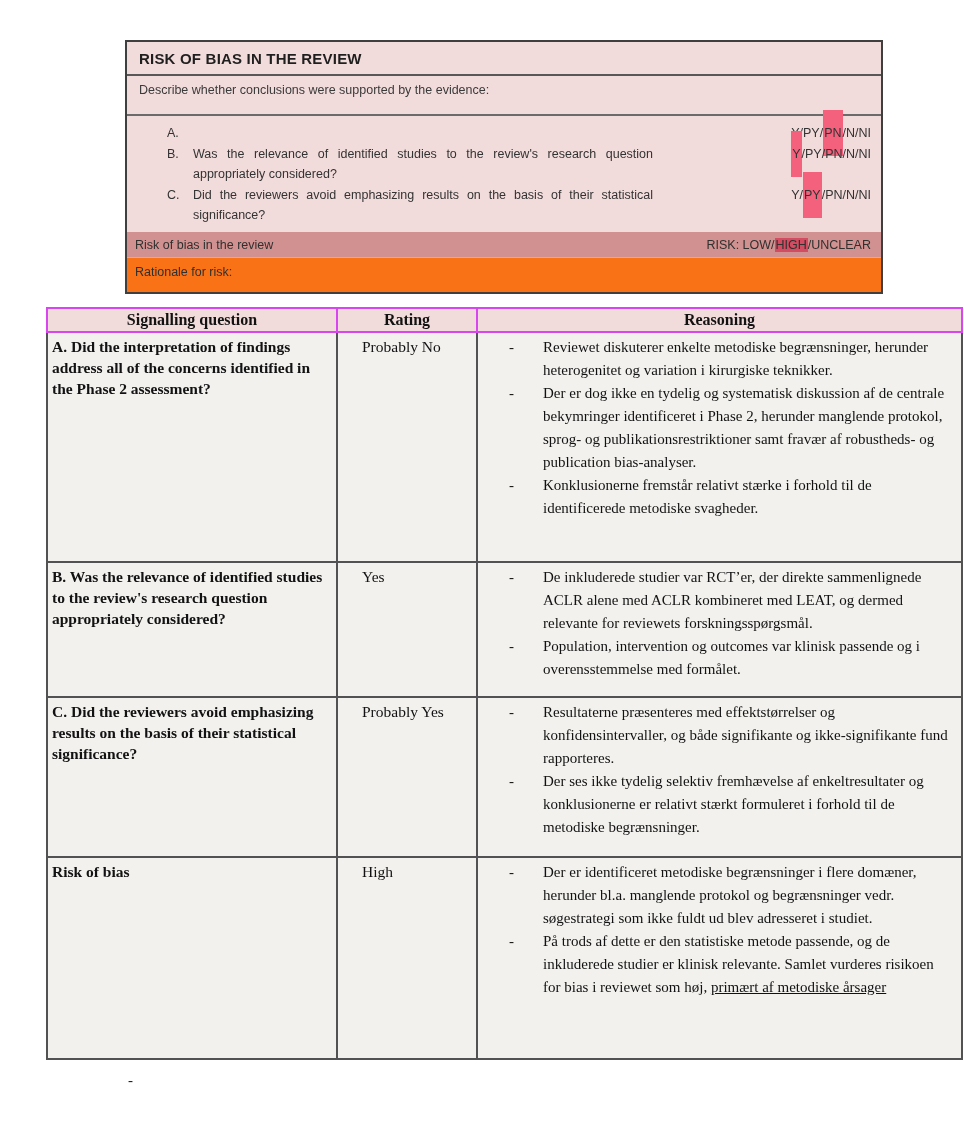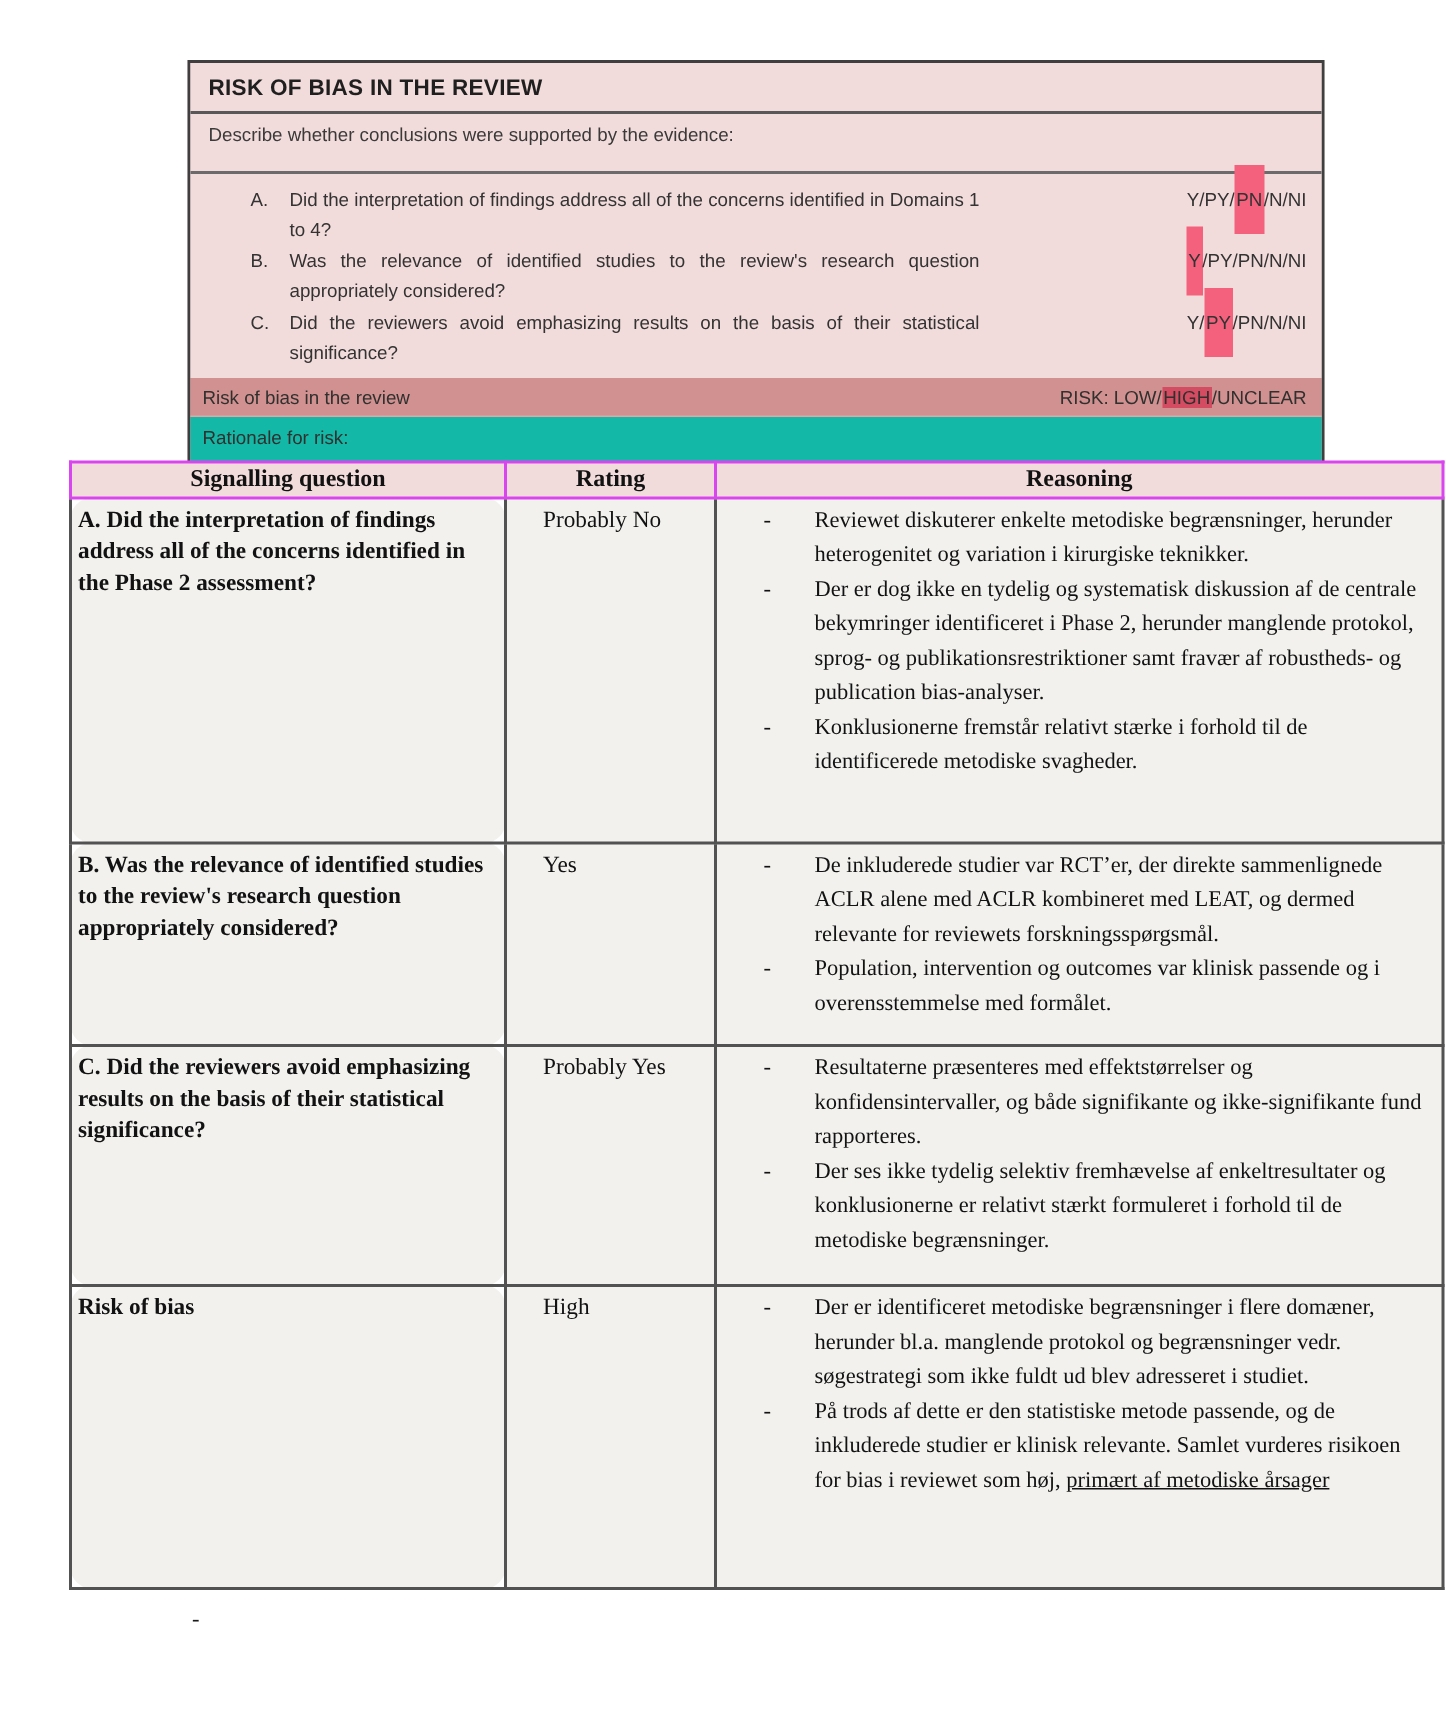--- a/index.html
+++ b/index.html
@@ -28,39 +28,39 @@
   .rob-q-text  { flex:0 0 460px; text-align:justify; }
   .rob-q-ans   { flex:1; text-align:right; padding-right:10px; white-space:nowrap; }
   .hl-bright { background:#f4617c; padding:16px 1px; }
   .hl-dark   { background:#d44c61; padding:0 1px; }
   .rob-risk {
     background:#d09190; display:flex; justify-content:space-between; align-items:center;
     font-size:12.5px; color:#30302f; padding:6px 10px 5px 8px;
     border-bottom:1px solid #dda9a7;
   }
   .rob-risk-value { white-space:nowrap; }
-  .rob-rationale { background:#14b8a6; font-size:12.5px; color:#30302f; padding:7px 8px 13px; }
+  .rob-rationale { background:#f97316; font-size:12.5px; color:#30302f; padding:7px 8px 13px; }
 
   
   .review-table {
     position:absolute; left:24px; top:307px; width:915px;
     border-collapse:collapse; table-layout:fixed;
     font-family:"Liberation Serif", serif; color:#121212;
   }
   .review-table col.c1 { width:290px; }
   .review-table col.c2 { width:140px; }
   .review-table col.c3 { width:485px; }
   .review-table th {
     background:#f2dcdb; border:2px solid #d946ef;
     font-size:16px; font-weight:bold; text-align:center; padding:2px 4px; height:22px;
   }
   .review-table td {
     background:#f2f1ee; border:2px solid #525252; vertical-align:top;
   }
-  td.cell-question { font-weight:bold; font-size:15.5px; line-height:21px; padding:3px 8px 3px 4px;border-radius:14px; }
+  td.cell-question { font-weight:bold; font-size:15.5px; line-height:21px; padding:3px 8px 3px 4px; }
   td.cell-rating   { font-size:15.5px; line-height:21px; padding:3px 24px; }
   td.cell-reasoning{ font-size:15px;  line-height:23px; padding:3px 6px 3px 0; }
   tr.row-0 td { height:230px; }
   tr.row-1 td { height:135px; }
   tr.row-2 td { height:160px; }
   tr.row-3 td { height:202px; }
   .bullet { display:flex; }
   .bullet-dash { flex:0 0 34px; margin-left:31px; }
   .bullet-text { flex:1; padding-right:6px; }
   .bullet-text u { }
@@ -74,21 +74,20 @@
 <body>
 
 <div class="page">
 
   <section class="rob-form">
     <div class="rob-title">RISK OF BIAS IN THE REVIEW</div>
     <div class="rob-subtitle">Describe whether conclusions were supported by the evidence:</div>
     <div class="rob-questions" id="rob-questions">
         <div class="rob-q">
           <div class="rob-q-letter">A.</div>
-          <div class="rob-q-text">Did the interpretation of findings address all of the concerns identified in Domains 1 to 4?</div>
           <div class="rob-q-ans"><span>Y/PY/</span><span class="hl-bright">PN</span><span>/N/NI</span></div>
         </div>
         <div class="rob-q">
           <div class="rob-q-letter">B.</div>
           <div class="rob-q-text">Was the relevance of identified studies to the review's research question appropriately considered?</div>
           <div class="rob-q-ans"><span class="hl-bright">Y</span><span>/PY/PN/N/NI</span></div>
         </div>
         <div class="rob-q">
           <div class="rob-q-letter">C.</div>
           <div class="rob-q-text">Did the reviewers avoid emphasizing results on the basis of their statistical significance?</div>

